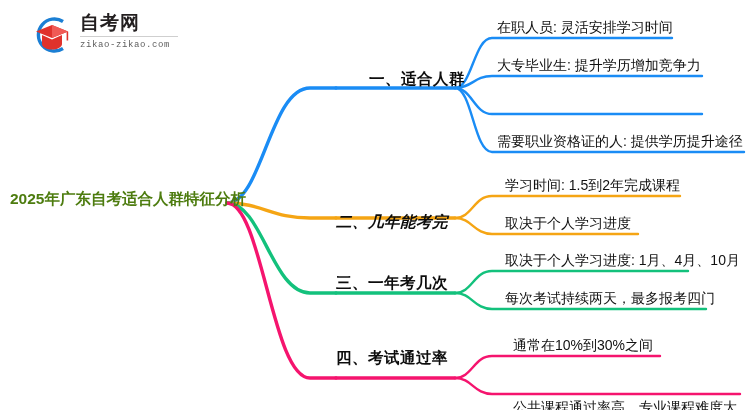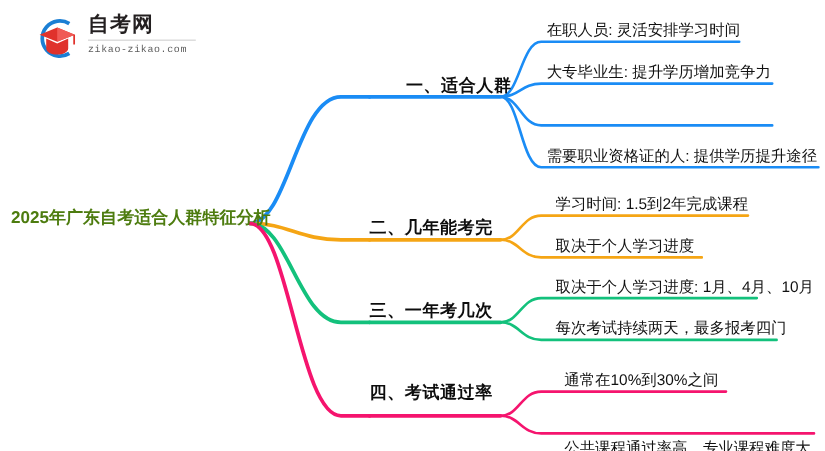--- a/index.html
+++ b/index.html
@@ -93,21 +93,21 @@
   .branch-label {
     position: absolute;
     font-size: 15.5px;
     font-weight: 600;
     color: #0d0d0d;
     line-height: 22px;
     white-space: nowrap;
     letter-spacing: 0.5px;
   }
   .bl1 { left: 336px; top: 68px; margin-left: 33px; }
-  .bl2 { left: 336px; top: 197px; }
+  .bl2 { left: 336px; top: 211px; font-style: italic; }
   .bl3 { left: 336px; top: 272px; }
   .bl4 { left: 336px; top: 347px; }
 
   
   .leaf {
     position: absolute;
     font-size: 14px;
     color: #111111;
     line-height: 20px;
     white-space: nowrap;

